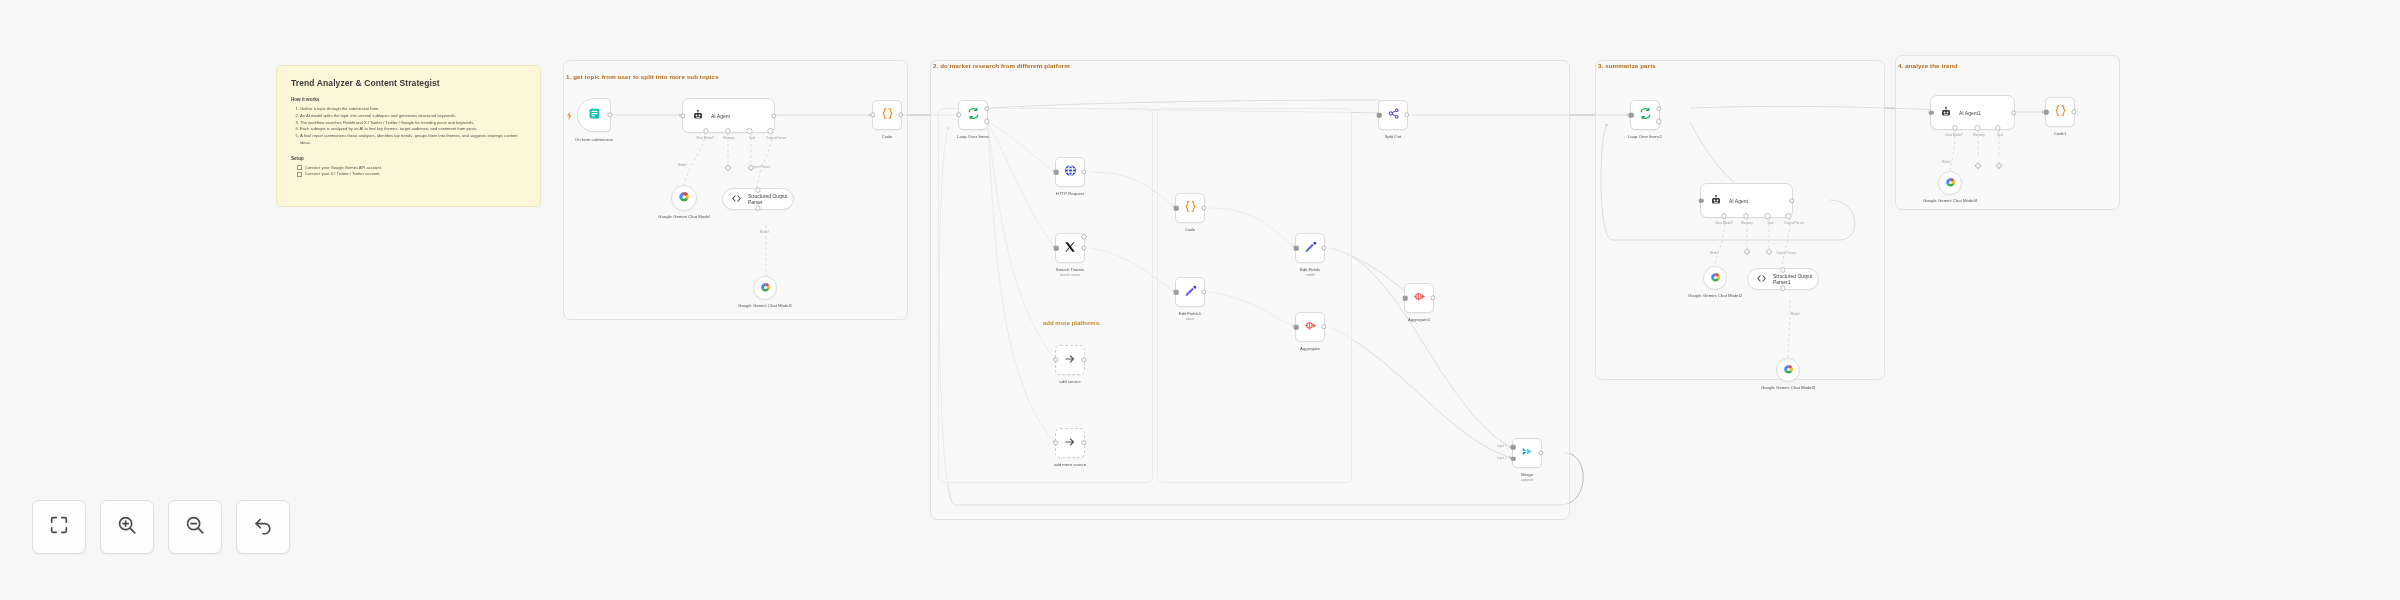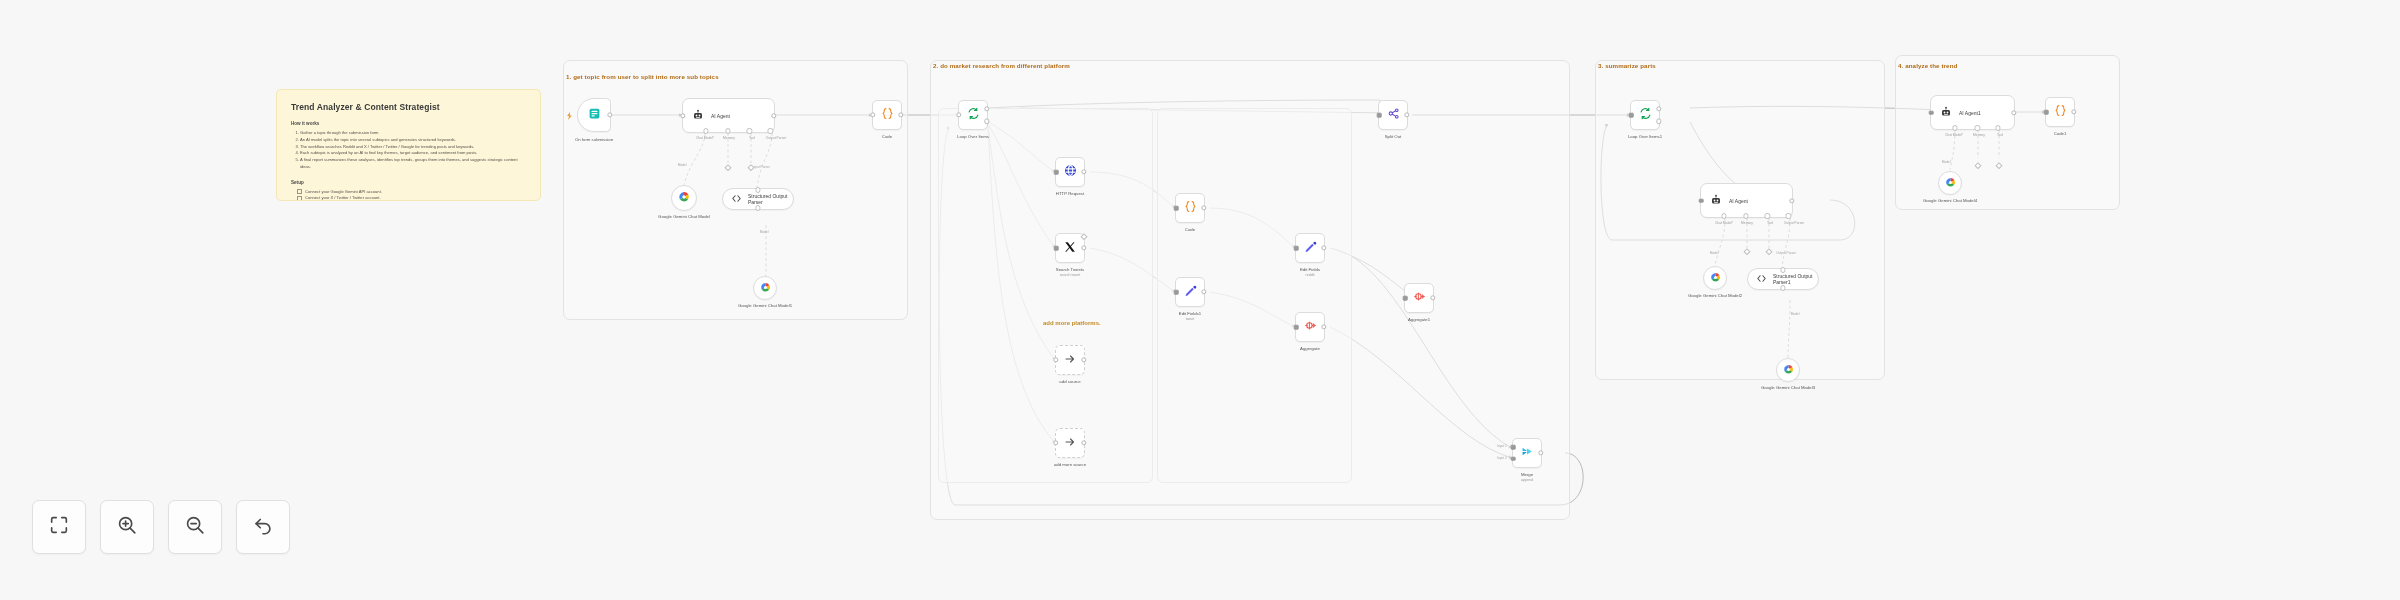--- a/index.html
+++ b/index.html
@@ -136,21 +136,21 @@
       <path d="M1790,300 C1790,330 1788,340 1788,358" stroke-dasharray="3 2.5"></path>
 
       <path d="M2015,112 L2045,112" marker-end="url(#ah)"></path>
 
       <path d="M1955,130 C1955,150 1952,158 1950,170" stroke-dasharray="3 2.5"></path>
       <path d="M1978,130 L1978,158" stroke-dasharray="3 2.5"></path>
       <path d="M1999,130 L1999,158" stroke-dasharray="3 2.5"></path>
     </g>
   </svg>
 
-  <div class="sticky" style="left:276px;top:89px;width:265px;height:112px;">
+  <div class="sticky" style="left:276px;top:65px;width:265px;height:142px;">
     <h1>Trend Analyzer &amp; Content Strategist</h1>
     <h2>How it works</h2>
     <ol>
       <li>Gather a topic through the submission form</li>
       <li>An AI model splits the topic into several subtopics and generates structured keywords.</li>
       <li>The workflow searches Reddit and X / Twitter / Twitter / Google for trending posts and keywords.</li>
       <li>Each subtopic is analyzed by an AI to find key themes, target audience, and sentiment from posts.</li>
       <li>A final report summarizes these analyses, identifies top trends, groups them into themes, and suggests strategic content ideas.</li>
     </ol>
     <h2>Setup</h2>

